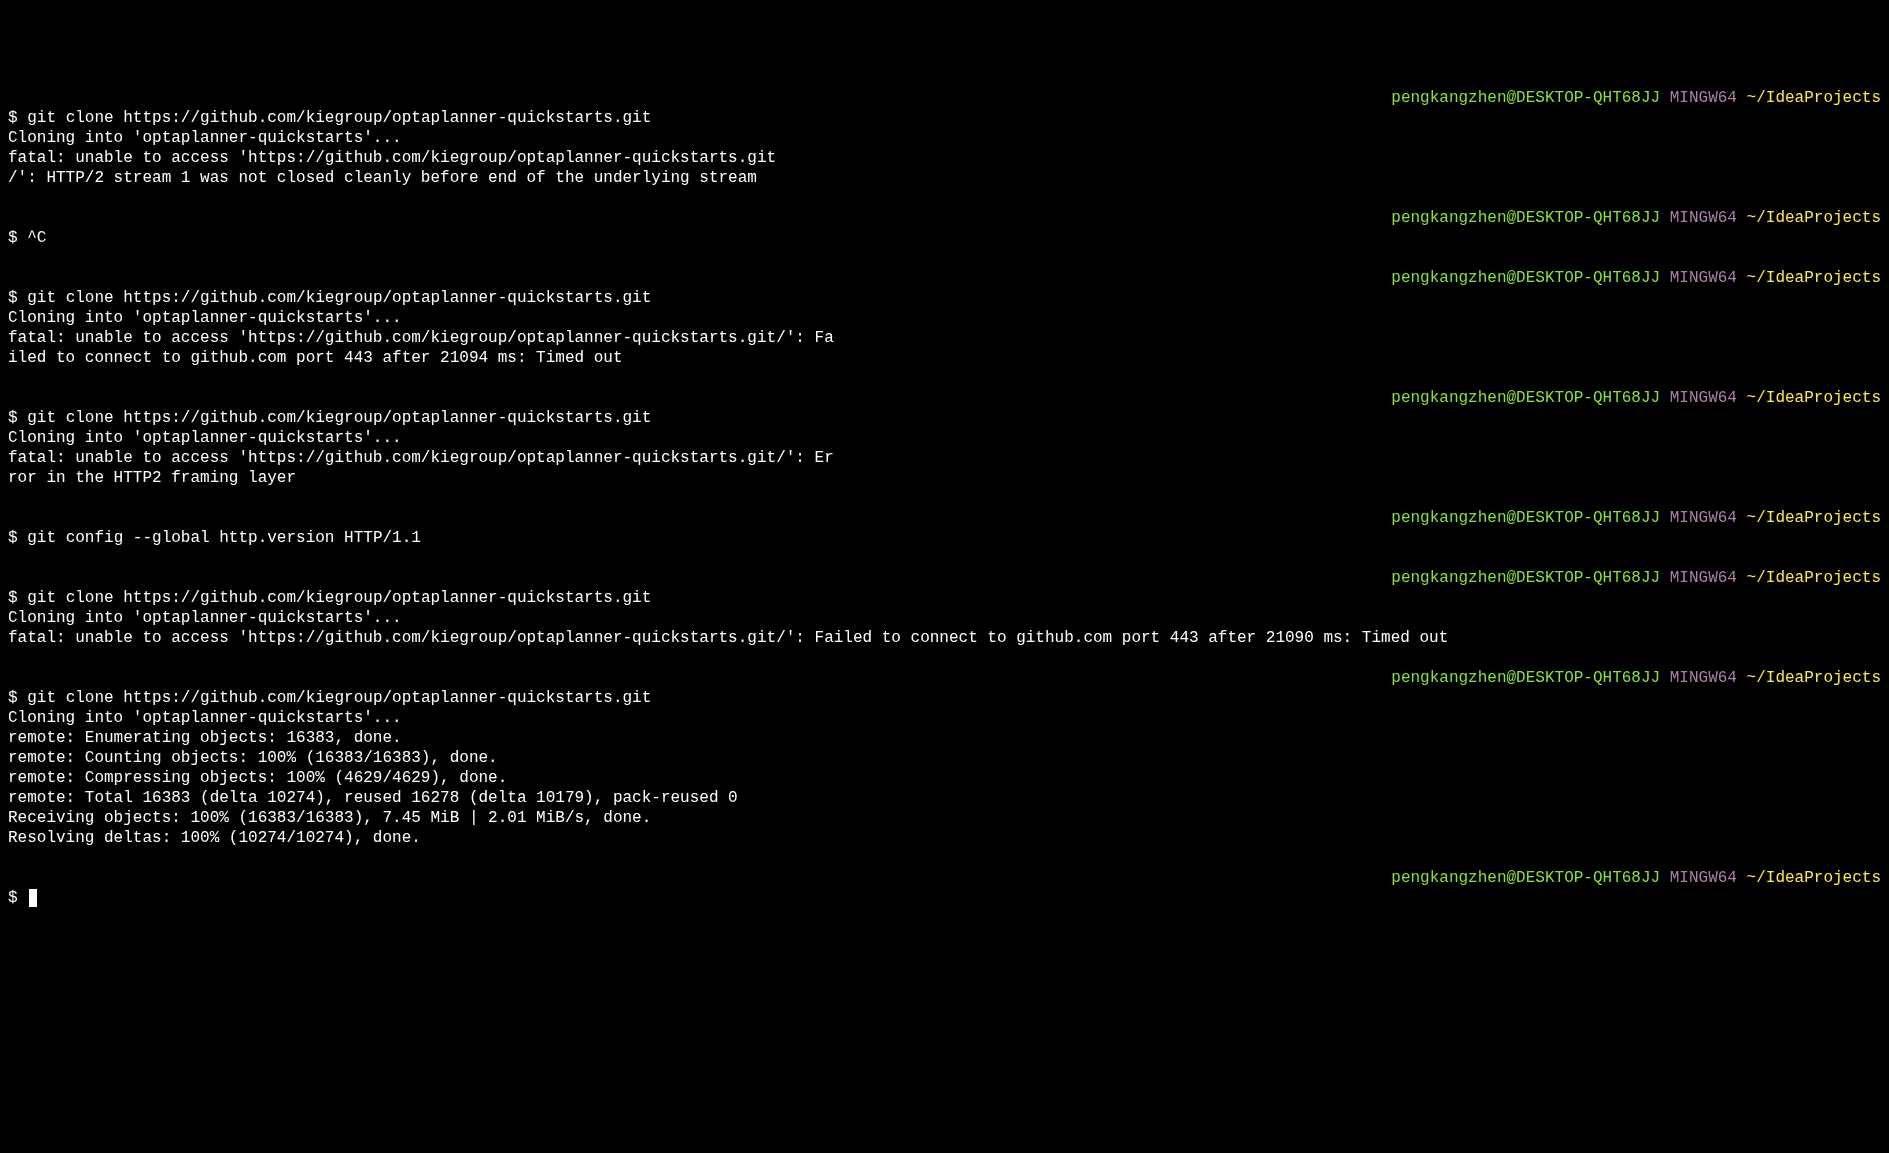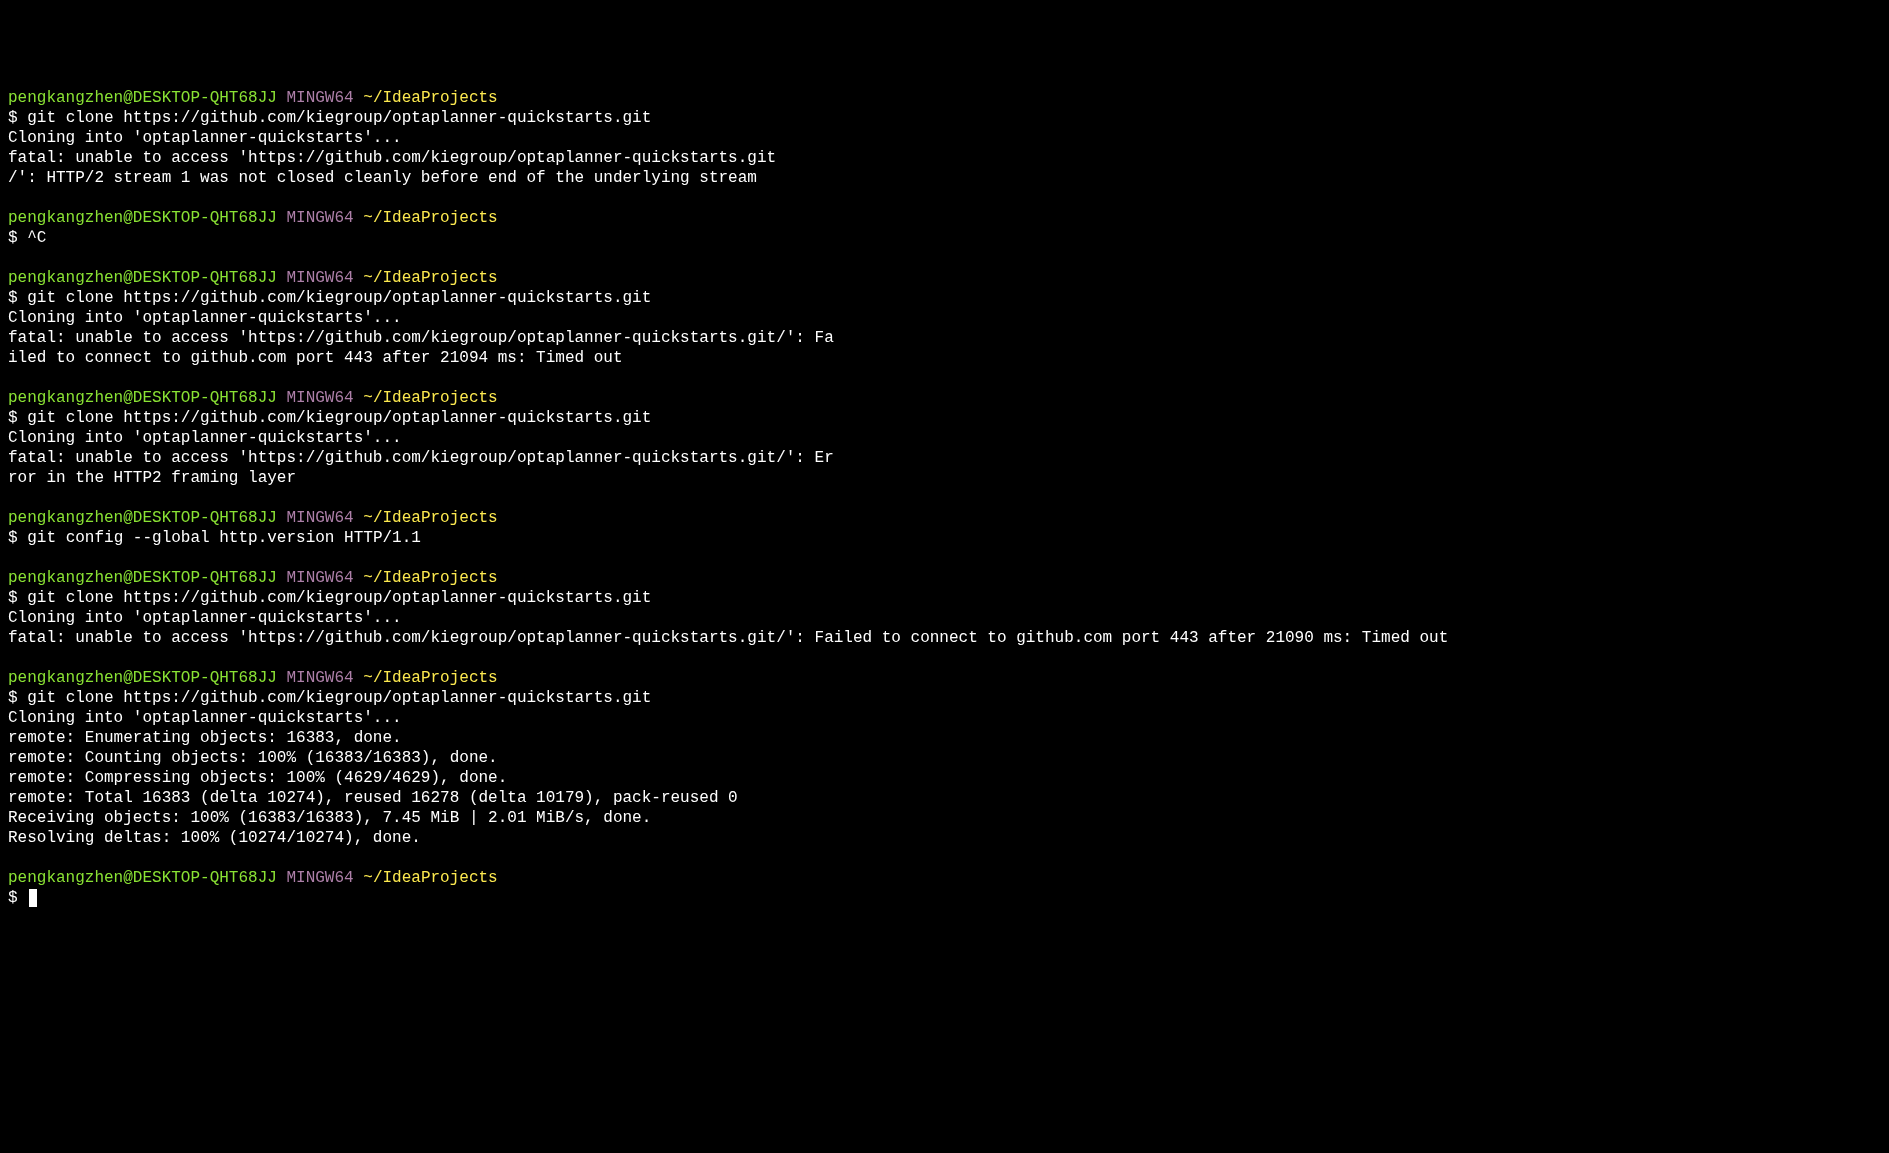--- a/index.html
+++ b/index.html
@@ -13,21 +13,21 @@
       white-space: pre-wrap;
       width: 1889px;
       height: 1153px;
       overflow: hidden;
     }
     .green { color: #8ae234; }
     .magenta { color: #ad7fa8; }
     .yellow { color: #fce94f; }
     .white { color: #ffffff; }
     .line { display: block; }
-    .prompt-line { display: block; }
+    .prompt-line { display: block; text-align: right; }
     .cursor {
       display: inline-block;
       width: 8px;
       height: 18px;
       background-color: #ffffff;
       vertical-align: text-bottom;
       margin-left: 2px;
     }
     .terminal-content { display: block; }
   </style>

